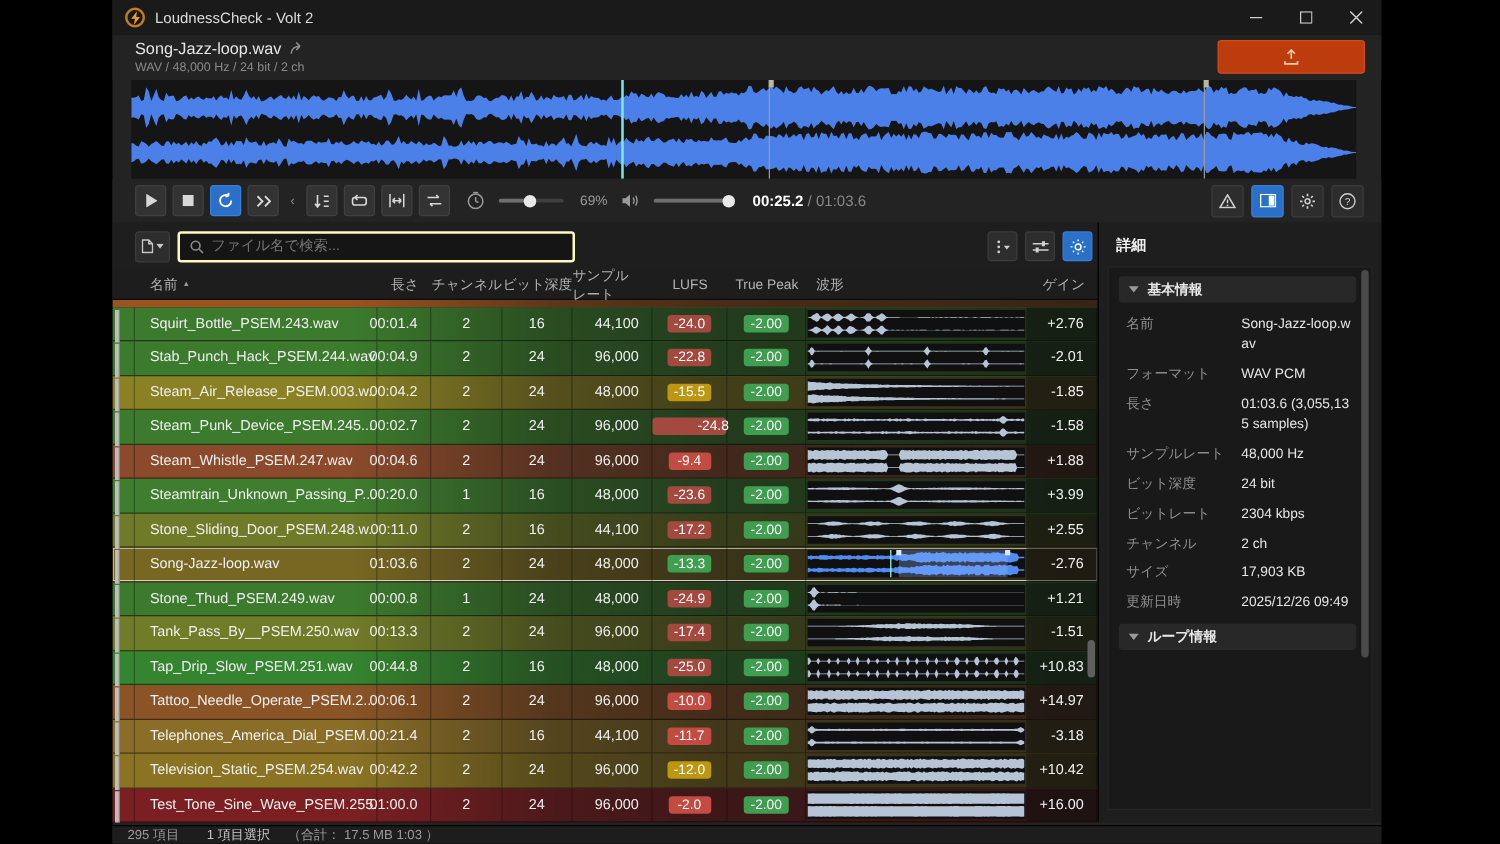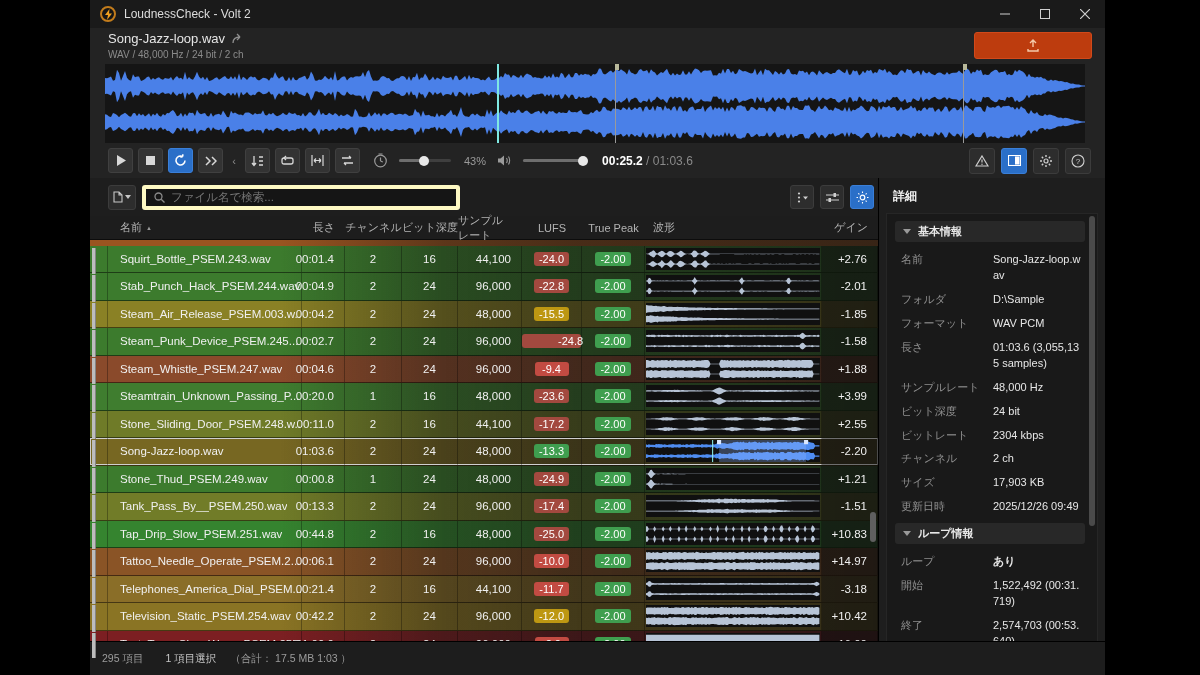--- a/index.html
+++ b/index.html
@@ -53,21 +53,21 @@
   .rtbtn.active { background:#2a6fc8; border-color:#3a7fd8; }
 
   
   .mainarea { position:absolute; left:0; top:178px; right:0; bottom:17px; display:flex; }
   .tablearea { width:788px; position:relative; background:#1b1b1b; }
 
   
   .tabletoolbar { height:38px; background:#1e1e1e; display:flex; align-items:center; padding:0 4px 0 18px; }
   .ftbtn { width:28px; height:25px; background:#2d2d2d; border:1px solid #3c3c3c; border-radius:3px;
            display:flex; align-items:center; justify-content:center; gap:2px; color:#c8c8c8; margin-right:6px; }
-  .searchbox { width:318px; height:25px; background:#151515; border:4px solid #fef9c3; border-radius:3px;
+  .searchbox { width:318px; height:25px; background:#151515; border:2px solid #fef9c3; border-radius:3px;
                display:flex; align-items:center; padding:0 8px; gap:6px; }
   .searchbox input { flex:1; background:transparent; border:none; outline:none; color:#cfcfcf; font-size:11.5px;
                      font-family:"Liberation Sans",sans-serif; }
   .searchbox input::placeholder { color:#757575; }
   .toolright { margin-left:auto; display:flex; gap:6px; }
   .toolright .rtbtn { width:24px; height:24px; }
 
   
   .thead { height:24px; background:#1d1d1d; border-bottom:1px solid #0c0c0c; display:flex; align-items:center;
            font-size:11px; color:#b3b3b3; }
@@ -109,21 +109,21 @@
   .dsechead .tri { width:0; height:0; border-left:4px solid transparent; border-right:4px solid transparent;
                    border-top:5px solid #9a9a9a; }
   .dsechead .sectitle { font-weight:bold; color:#e8e8e8; font-size:11px; }
   .drow { display:flex; padding:4px 0 4px 6px; line-height:1.45; }
   .dlabel { width:92px; flex:none; color:#8f8f8f; }
   .dvalue { flex:1; color:#e6e6e6; word-break:break-all; }
   .dvalue.bold { font-weight:bold; }
   .dscroll { position:absolute; right:2px; top:2px; width:6px; height:310px; background:#4a4a4a; border-radius:3px; }
 
   
-  .statusbar { position:absolute; left:0; bottom:0; right:0; height:34px; background:#1d1d1d; border-top:1px solid #000;
+  .statusbar { position:absolute; left:0; bottom:0; right:0; height:15px; background:#1d1d1d; border-top:1px solid #000;
                display:flex; align-items:center; padding-left:12px; font-size:10.5px; color:#9c9c9c;text-align:right; }
   .statusbar .sel { margin-left:22px; color:#c8c8c8; }
   .statusbar .tot { margin-left:14px; }
 </style>
 </head>
 <body>
 
 <div class="stage">
   <div class="window">
 
@@ -221,21 +221,21 @@
         </svg>
       </div>
       <svg width="15" height="15" viewBox="0 0 15 15" style="margin-left:8px;flex:none">
         <circle cx="7.5" cy="8" r="5.8" fill="none" stroke="#9a9a9a" stroke-width="1.2"></circle>
         <path d="M7.5 8 L7.5 4.5 M7.5 8 L9.8 9 M5.5 1 L9.5 1" fill="none" stroke="#9a9a9a" stroke-width="1.2"></path>
       </svg>
       <div class="slider" style="width:52px;margin-left:6px">
         <div class="fill" style="width: 48%;"></div>
         <div class="knob" style="left: 48%;"></div>
       </div>
-      <div class="pct">43%</div>
+      <div class="pct">69%</div>
       <svg width="15" height="13" viewBox="0 0 15 13" style="flex:none">
         <path d="M1 4.5 L3.5 4.5 L7 1.5 L7 11.5 L3.5 8.5 L1 8.5 Z" fill="#9a9a9a"></path>
         <path d="M9.5 4 Q11 6.5 9.5 9 M11.5 2.5 Q13.8 6.5 11.5 10.5" fill="none" stroke="#9a9a9a" stroke-width="1.1"></path>
       </svg>
       <div class="slider" style="width:64px;margin-left:6px">
         <div class="fill" style="width: 93%;"></div>
         <div class="knob" style="left: 93%;"></div>
       </div>
       <div class="timedisp">
         <span class="cur">00:25.2</span>
@@ -532,21 +532,21 @@
       <div class="waveinner">
         <svg class="thumb" viewBox="0 0 170 26" preserveAspectRatio="none">
                     <path d="M0.0,5.1L1.4,5.8L2.8,4.9L4.2,5.6L5.6,5.7L7.0,5.5L8.4,5.8L9.8,4.7L11.2,5.0L12.6,4.7L14.0,4.9L15.4,4.9L16.8,5.6L18.2,5.1L19.6,5.5L21.0,5.8L22.4,5.2L23.8,5.4L25.2,4.9L26.6,4.7L28.0,5.4L29.4,5.2L30.8,5.4L32.2,4.9L33.6,5.0L35.0,5.8L36.4,5.4L37.8,5.8L39.2,4.9L40.6,5.1L42.0,5.8L43.4,5.1L44.8,4.9L46.2,4.8L47.6,5.3L49.0,5.4L50.4,5.6L51.8,5.4L53.2,5.8L54.6,4.7L56.0,5.4L57.4,5.3L58.8,5.1L60.2,5.4L61.6,5.7L63.0,5.2L64.4,5.7L65.8,5.0L67.2,5.3L68.6,4.3L70.0,3.6L71.4,4.8L72.8,4.4L74.2,3.6L75.6,3.8L77.0,3.7L78.4,4.4L79.8,4.6L81.2,4.0L82.6,3.9L84.0,3.7L85.4,2.7L86.8,2.6L88.2,2.3L89.6,2.0L91.0,2.9L92.4,2.0L93.8,2.9L95.2,1.9L96.6,3.3L98.0,3.1L99.4,3.5L100.8,1.9L102.2,2.9L103.6,2.8L105.0,2.4L106.4,1.9L107.8,2.5L109.2,3.6L110.6,2.5L112.0,3.5L113.4,3.0L114.8,2.7L116.2,2.9L117.6,3.3L119.0,1.9L120.4,2.9L121.8,3.5L123.2,1.8L124.6,3.5L126.0,3.1L127.4,2.7L128.8,2.7L130.2,2.3L131.6,2.8L133.0,3.1L134.4,2.7L135.8,2.7L137.2,2.4L138.6,3.3L140.0,3.1L141.4,2.5L142.8,3.5L144.2,2.3L145.6,2.1L147.0,2.6L148.4,2.1L149.8,2.6L151.2,3.2L152.6,3.1L154.0,3.2L155.4,2.5L156.8,2.4L158.2,1.9L159.6,2.5L161.0,3.0L162.4,3.2L163.8,3.4L165.2,6.3L166.6,6.3L168.0,6.3L169.4,6.3L169.4,7.7L168.0,7.7L166.6,7.7L165.2,7.7L163.8,10.6L162.4,10.8L161.0,11.0L159.6,11.5L158.2,12.1L156.8,11.6L155.4,11.5L154.0,10.8L152.6,10.9L151.2,10.8L149.8,11.4L148.4,11.9L147.0,11.4L145.6,11.9L144.2,11.7L142.8,10.5L141.4,11.5L140.0,10.9L138.6,10.7L137.2,11.6L135.8,11.3L134.4,11.3L133.0,10.9L131.6,11.2L130.2,11.7L128.8,11.3L127.4,11.3L126.0,10.9L124.6,10.5L123.2,12.2L121.8,10.5L120.4,11.1L119.0,12.1L117.6,10.7L116.2,11.1L114.8,11.3L113.4,11.0L112.0,10.5L110.6,11.5L109.2,10.4L107.8,11.5L106.4,12.1L105.0,11.6L103.6,11.2L102.2,11.1L100.8,12.1L99.4,10.5L98.0,10.9L96.6,10.7L95.2,12.1L93.8,11.1L92.4,12.0L91.0,11.1L89.6,12.0L88.2,11.7L86.8,11.4L85.4,11.3L84.0,10.3L82.6,10.1L81.2,10.0L79.8,9.4L78.4,9.6L77.0,10.3L75.6,10.2L74.2,10.4L72.8,9.6L71.4,9.2L70.0,10.4L68.6,9.7L67.2,8.7L65.8,9.0L64.4,8.3L63.0,8.8L61.6,8.3L60.2,8.6L58.8,8.9L57.4,8.7L56.0,8.6L54.6,9.3L53.2,8.2L51.8,8.6L50.4,8.4L49.0,8.6L47.6,8.7L46.2,9.2L44.8,9.1L43.4,8.9L42.0,8.2L40.6,8.9L39.2,9.1L37.8,8.2L36.4,8.6L35.0,8.2L33.6,9.0L32.2,9.1L30.8,8.6L29.4,8.8L28.0,8.6L26.6,9.3L25.2,9.1L23.8,8.6L22.4,8.8L21.0,8.2L19.6,8.5L18.2,8.9L16.8,8.4L15.4,9.1L14.0,9.1L12.6,9.3L11.2,9.0L9.8,9.3L8.4,8.2L7.0,8.5L5.6,8.3L4.2,8.4L2.8,9.1L1.4,8.2L0.0,8.9ZM0.0,16.8L1.4,17.1L2.8,17.8L4.2,17.6L5.6,17.3L7.0,17.7L8.4,16.8L9.8,17.0L11.2,17.1L12.6,17.5L14.0,17.6L15.4,17.2L16.8,17.8L18.2,17.6L19.6,17.1L21.0,17.7L22.4,17.8L23.8,17.2L25.2,17.1L26.6,17.5L28.0,17.6L29.4,17.6L30.8,17.0L32.2,17.1L33.6,17.4L35.0,17.0L36.4,16.8L37.8,17.3L39.2,17.7L40.6,16.8L42.0,17.3L43.4,16.9L44.8,17.7L46.2,16.9L47.6,16.8L49.0,16.7L50.4,17.0L51.8,17.3L53.2,17.8L54.6,17.3L56.0,17.1L57.4,17.4L58.8,16.9L60.2,16.7L61.6,17.2L63.0,17.3L64.4,17.3L65.8,17.1L67.2,17.4L68.6,16.1L70.0,16.6L71.4,15.5L72.8,15.7L74.2,16.4L75.6,16.2L77.0,16.4L78.4,16.5L79.8,16.8L81.2,15.8L82.6,16.2L84.0,16.0L85.4,14.8L86.8,15.6L88.2,15.2L89.6,15.3L91.0,14.2L92.4,14.5L93.8,14.7L95.2,14.0L96.6,14.9L98.0,14.8L99.4,15.0L100.8,14.0L102.2,15.4L103.6,15.5L105.0,15.7L106.4,14.0L107.8,15.4L109.2,13.8L110.6,14.7L112.0,14.9L113.4,15.0L114.8,14.4L116.2,14.6L117.6,14.3L119.0,13.8L120.4,14.8L121.8,14.7L123.2,14.8L124.6,15.7L126.0,13.9L127.4,15.3L128.8,14.9L130.2,15.8L131.6,14.1L133.0,14.2L134.4,14.1L135.8,15.6L137.2,15.5L138.6,14.0L140.0,14.1L141.4,13.8L142.8,15.2L144.2,15.3L145.6,14.9L147.0,14.5L148.4,15.0L149.8,13.8L151.2,14.3L152.6,14.7L154.0,13.8L155.4,15.0L156.8,14.5L158.2,13.9L159.6,14.5L161.0,15.4L162.4,15.3L163.8,15.1L165.2,18.3L166.6,18.3L168.0,18.3L169.4,18.3L169.4,19.7L168.0,19.7L166.6,19.7L165.2,19.7L163.8,22.9L162.4,22.7L161.0,22.6L159.6,23.5L158.2,24.1L156.8,23.5L155.4,23.0L154.0,24.2L152.6,23.3L151.2,23.7L149.8,24.2L148.4,23.0L147.0,23.5L145.6,23.1L144.2,22.7L142.8,22.8L141.4,24.2L140.0,23.9L138.6,24.0L137.2,22.5L135.8,22.4L134.4,23.9L133.0,23.8L131.6,23.9L130.2,22.2L128.8,23.1L127.4,22.7L126.0,24.1L124.6,22.3L123.2,23.2L121.8,23.3L120.4,23.2L119.0,24.2L117.6,23.7L116.2,23.4L114.8,23.6L113.4,23.0L112.0,23.1L110.6,23.3L109.2,24.2L107.8,22.6L106.4,24.0L105.0,22.3L103.6,22.5L102.2,22.6L100.8,24.0L99.4,23.0L98.0,23.2L96.6,23.1L95.2,24.0L93.8,23.3L92.4,23.5L91.0,23.8L89.6,22.7L88.2,22.8L86.8,22.4L85.4,23.2L84.0,22.0L82.6,21.8L81.2,22.2L79.8,21.2L78.4,21.5L77.0,21.6L75.6,21.8L74.2,21.6L72.8,22.3L71.4,22.5L70.0,21.4L68.6,21.9L67.2,20.6L65.8,20.9L64.4,20.7L63.0,20.7L61.6,20.8L60.2,21.3L58.8,21.1L57.4,20.6L56.0,20.9L54.6,20.7L53.2,20.2L51.8,20.7L50.4,21.0L49.0,21.3L47.6,21.2L46.2,21.1L44.8,20.3L43.4,21.1L42.0,20.7L40.6,21.2L39.2,20.3L37.8,20.7L36.4,21.2L35.0,21.0L33.6,20.6L32.2,20.9L30.8,21.0L29.4,20.4L28.0,20.4L26.6,20.5L25.2,20.9L23.8,20.8L22.4,20.2L21.0,20.3L19.6,20.9L18.2,20.4L16.8,20.2L15.4,20.8L14.0,20.4L12.6,20.5L11.2,20.9L9.8,21.0L8.4,21.2L7.0,20.3L5.6,20.7L4.2,20.4L2.8,20.2L1.4,20.9L0.0,21.2Z" fill="#4f8df2"></path>
                     <rect x="71.4" y="0" width="85" height="26" fill="rgba(150,185,255,0.30)"></rect>
                     <rect x="64.6" y="0" width="1" height="26" fill="#8ff0ea"></rect>
                     <rect x="69.4" y="0" width="4" height="5" fill="#dce8ff"></rect>
                     <rect x="154.4" y="0" width="4" height="5" fill="#dce8ff"></rect>
                   </svg>
       </div>
     </div>
-    <div class="c-gain">-2.20</div>
+    <div class="c-gain">-2.76</div>
   </div>
             <div class="row" style="--row-color: #3c7b2d;">
     <div class="selmark"></div>
     <div class="c-icon"></div>
     <div class="c-name">
                 <span>Stone_Thud_PSEM.249.wav</span>
               </div>
     <div class="c-len">00:00.8</div>
     <div class="c-ch">1</div>
     <div class="c-bit">24</div>
@@ -728,24 +728,20 @@
     <div class="dsechead">
       <span class="tri"></span>
       <span class="sectitle">基本情報</span>
     </div>
     <div class="srows">
                   <div class="drow">
     <span class="dlabel">名前</span>
     <span class="dvalue">Song-Jazz-loop.wav</span>
   </div>
                   <div class="drow">
-    <span class="dlabel">フォルダ</span>
-    <span class="dvalue">D:\Sample</span>
-  </div>
-                  <div class="drow">
     <span class="dlabel">フォーマット</span>
     <span class="dvalue">WAV PCM</span>
   </div>
                   <div class="drow">
     <span class="dlabel">長さ</span>
     <span class="dvalue">01:03.6 (3,055,135 samples)</span>
   </div>
                   <div class="drow">
     <span class="dlabel">サンプルレート</span>
     <span class="dvalue">48,000 Hz</span>
@@ -770,34 +766,20 @@
     <span class="dlabel">更新日時</span>
     <span class="dvalue">2025/12/26 09:49</span>
   </div>
                 </div>
   </div>
               <div class="dsection">
     <div class="dsechead">
       <span class="tri"></span>
       <span class="sectitle">ループ情報</span>
     </div>
-    <div class="srows">
-                  <div class="drow">
-    <span class="dlabel">ループ</span>
-    <span class="dvalue bold">あり</span>
-  </div>
-                  <div class="drow">
-    <span class="dlabel">開始</span>
-    <span class="dvalue">1,522,492 (00:31.719)</span>
-  </div>
-                  <div class="drow">
-    <span class="dlabel">終了</span>
-    <span class="dvalue">2,574,703 (00:53.640)</span>
-  </div>
-                </div>
   </div>
             </div>
           <div class="dscroll"></div>
         </div>
       </div>
     </div>
 
     <div class="statusbar">
       <span>295 項目</span>
       <span class="sel">1 項目選択</span>

